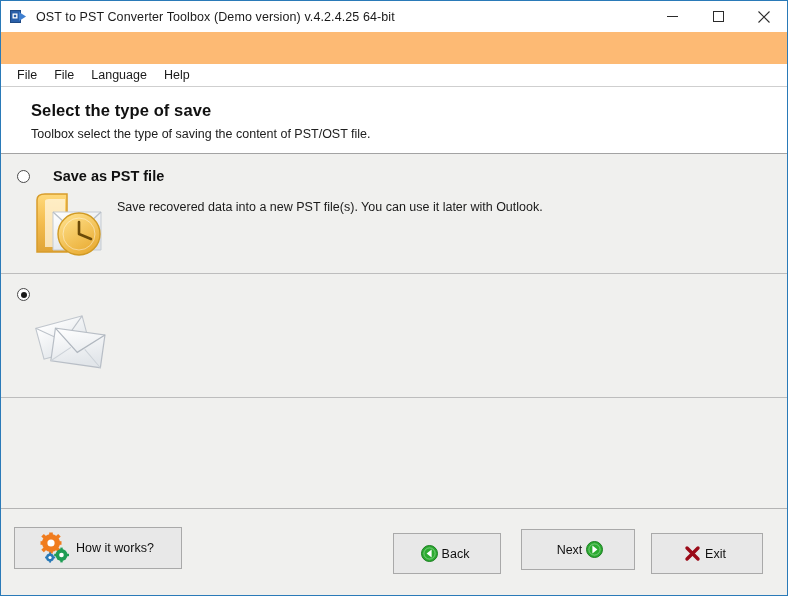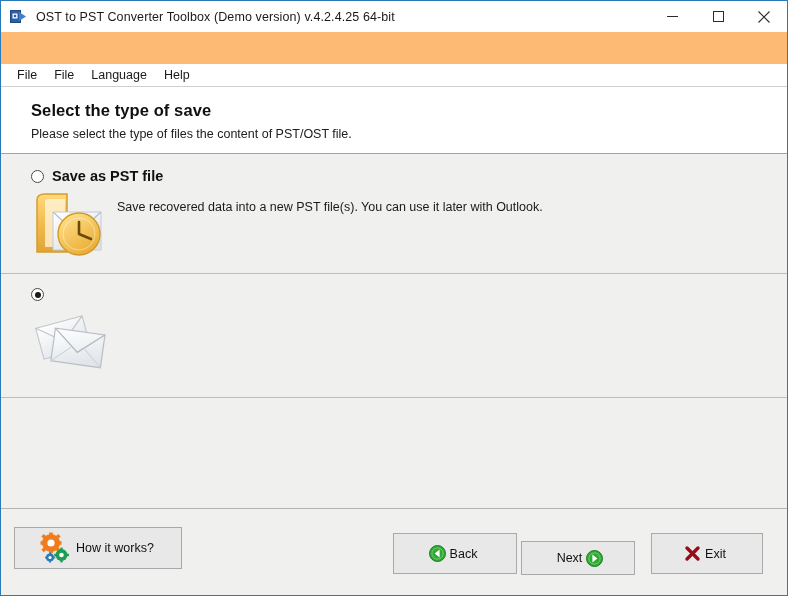--- a/index.html
+++ b/index.html
@@ -127,23 +127,24 @@
     padding: 14px 0 0 0;
     border-bottom: 1px solid #bdbdbd;
   }
   .option-block.first { height: 120px; box-sizing: border-box; }
   .option-block.second { height: 124px; box-sizing: border-box; }
   .option-filler { flex: 1 1 auto; background: #f0f0ee; }
 
   .option-head {
     display: flex;
     align-items: center;
-    padding-left: 30px;
+    padding-left: 16px;
     margin-bottom: 2px;
     cursor: default;
+    gap: 15px;
   }
   .radio {
     width: 13px;
     height: 13px;
     border-radius: 50%;
     border: 1px solid #4a4a4a;
     background: #ffffff;
     box-sizing: border-box;
     margin-right: 8px;
     flex: 0 0 auto;
@@ -201,22 +202,22 @@
     align-items: center;
     justify-content: center;
     font-size: 12.5px;
     color: #101010;
     cursor: default;
     font-family: "Liberation Sans", sans-serif;
   }
   .btn-how {
     left: 13px; top: 18px; width: 168px; height: 42px;
   }
-  .btn-back { left: 392px; top: 24px; width: 124px; height: 41px; }
-  .btn-next { left: 520px; top: 32px; width: 114px; height: 34px; }
+  .btn-back { left: 392px; top: 24px; width: 108px; height: 41px; }
+  .btn-next { left: 520px; top: 20px; width: 114px; height: 41px; }
   .btn-exit { left: 650px; top: 24px; width: 112px; height: 41px; }
   .btn .lbl { margin: 0 4px; }
   .btn .ico { display: flex; align-items: center; }
 </style>
 </head>
 <body>
 
 <div class="window">
 
   <div class="titlebar">
@@ -246,21 +247,21 @@
 
   <div class="menubar">
     <div class="menu-item">File</div>
     <div class="menu-item">File</div>
     <div class="menu-item">Language</div>
     <div class="menu-item">Help</div>
   </div>
 
   <div class="header">
     <div class="header-title">Select the type of save</div>
-    <div class="header-sub">Please select the type of files the content of PST/OST file.</div>
+    <div class="header-sub">Toolbox select the type of saving the content of PST/OST file.</div>
   </div>
 
   <div class="options">
 
     <div class="option-block first">
       <div class="option-head">
         <span class="radio"></span>
         <span class="option-label">Save as PST file</span>
       </div>
       <div class="option-body">

